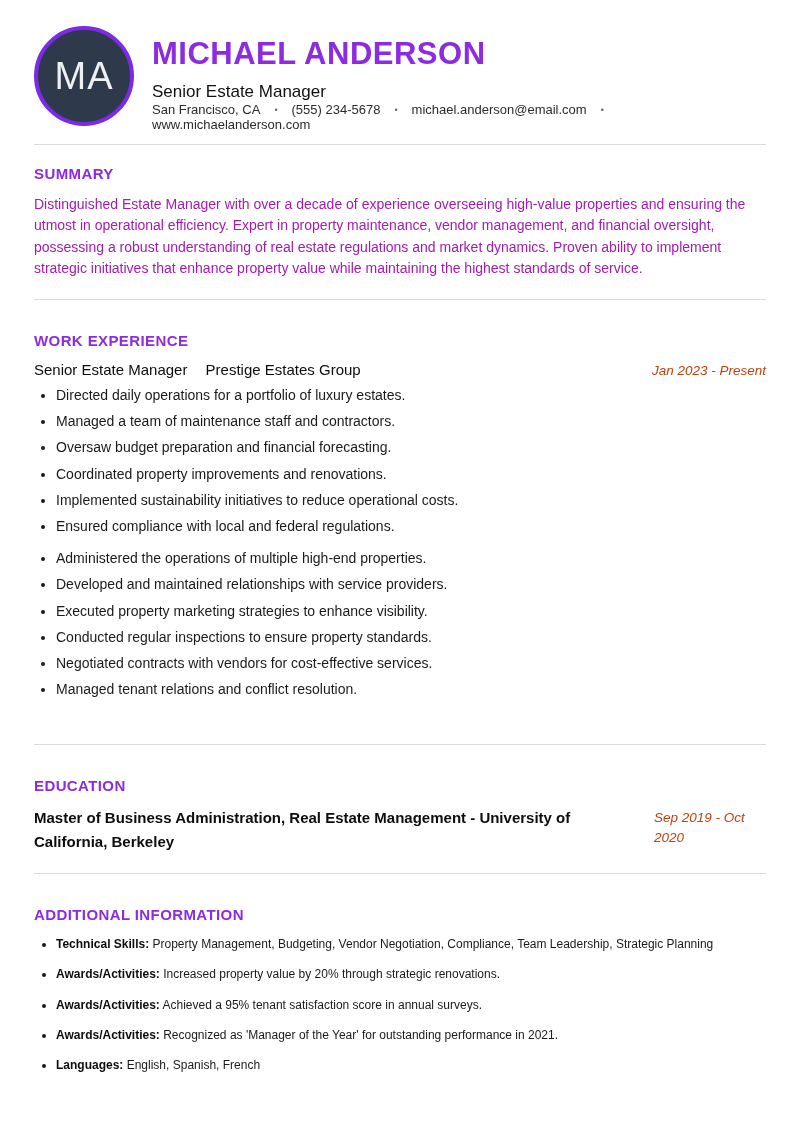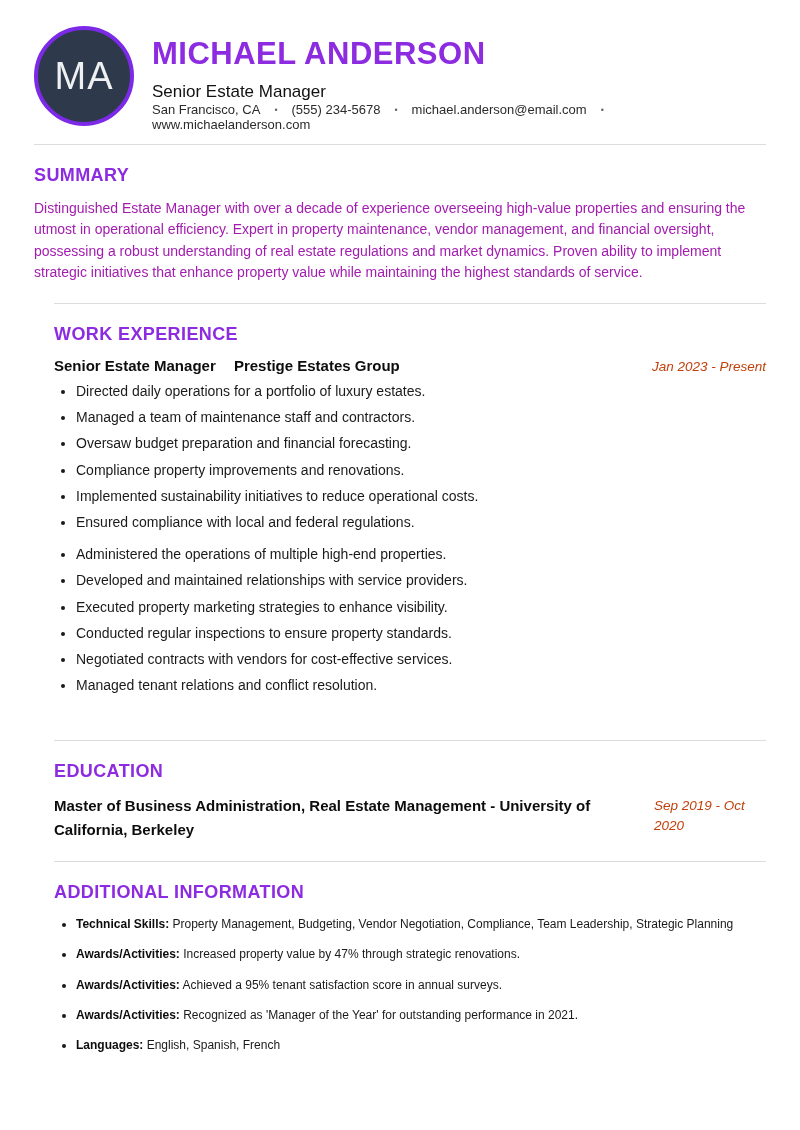--- a/index.html
+++ b/index.html
@@ -62,27 +62,26 @@
   .contact .sep {
     margin: 0 14px;
     font-size: 9px;
     color: #666666;
   }
 
   
   .section { margin-top: 20px; }
   .section.ruled {
     border-top: 1px solid #dcdcdc;
-    padding-top: 20px;
-    margin-left: 20px;
+    padding-top: 32px;
   }
   .section.gap-top { margin-top: 46px; }
   h2.section-heading {
     margin: 0 0 12px 0;
-    font-size: 18px;
+    font-size: 15px;
     font-weight: bold;
     letter-spacing: 0.4px;
     color: #8c2be0;
   }
   .summary-text {
     margin: 0;
     font-size: 14px;
     line-height: 1.52;
     color: #a21caf;
   }
@@ -90,21 +89,21 @@
   
   .job { margin-top: 14px; }
   .job:first-of-type { margin-top: 8px; }
   .job-header {
     display: flex;
     justify-content: space-between;
     align-items: baseline;
     gap: 16px;
     margin-bottom: 6px;
   }
-  .job-titles { font-size: 15px; font-weight: bold; color: #0d0d0d; }
+  .job-titles { font-size: 15px; font-weight: normal; color: #0d0d0d; }
   .job-titles .jt { margin-right: 14px; }
   .dates {
     font-style: italic;
     font-size: 13.5px;
     color: #c2410c;
     white-space: nowrap;
     flex-shrink: 0;
   }
   ul.bullets {
     margin: 0;
@@ -187,21 +186,21 @@
         <div class="job-titles">
           <span class="jt">Senior Estate Manager</span>
           <span class="jc">Prestige Estates Group</span>
         </div>
         <div class="dates">Jan 2023 - Present</div>
       </div>
       <ul class="bullets">
         <li>Directed daily operations for a portfolio of luxury estates.</li>
         <li>Managed a team of maintenance staff and contractors.</li>
         <li>Oversaw budget preparation and financial forecasting.</li>
-        <li>Compliance property improvements and renovations.</li>
+        <li>Coordinated property improvements and renovations.</li>
         <li>Implemented sustainability initiatives to reduce operational costs.</li>
         <li>Ensured compliance with local and federal regulations.</li>
       </ul>
     </div>
 
     <div class="job">
       <ul class="bullets">
         <li>Administered the operations of multiple high-end properties.</li>
         <li>Developed and maintained relationships with service providers.</li>
         <li>Executed property marketing strategies to enhance visibility.</li>
@@ -222,21 +221,21 @@
 
   <section class="section ruled">
     <h2 class="section-heading">ADDITIONAL INFORMATION</h2>
     <ul class="info-list">
       <li>
         <strong>Technical Skills:</strong>
         <span>Property Management, Budgeting, Vendor Negotiation, Compliance, Team Leadership, Strategic Planning</span>
       </li>
       <li>
         <strong>Awards/Activities:</strong>
-        <span>Increased property value by 47% through strategic renovations.</span>
+        <span>Increased property value by 20% through strategic renovations.</span>
       </li>
       <li>
         <strong>Awards/Activities:</strong>
         <span>Achieved a 95% tenant satisfaction score in annual surveys.</span>
       </li>
       <li>
         <strong>Awards/Activities:</strong>
         <span>Recognized as 'Manager of the Year' for outstanding performance in 2021.</span>
       </li>
       <li>

